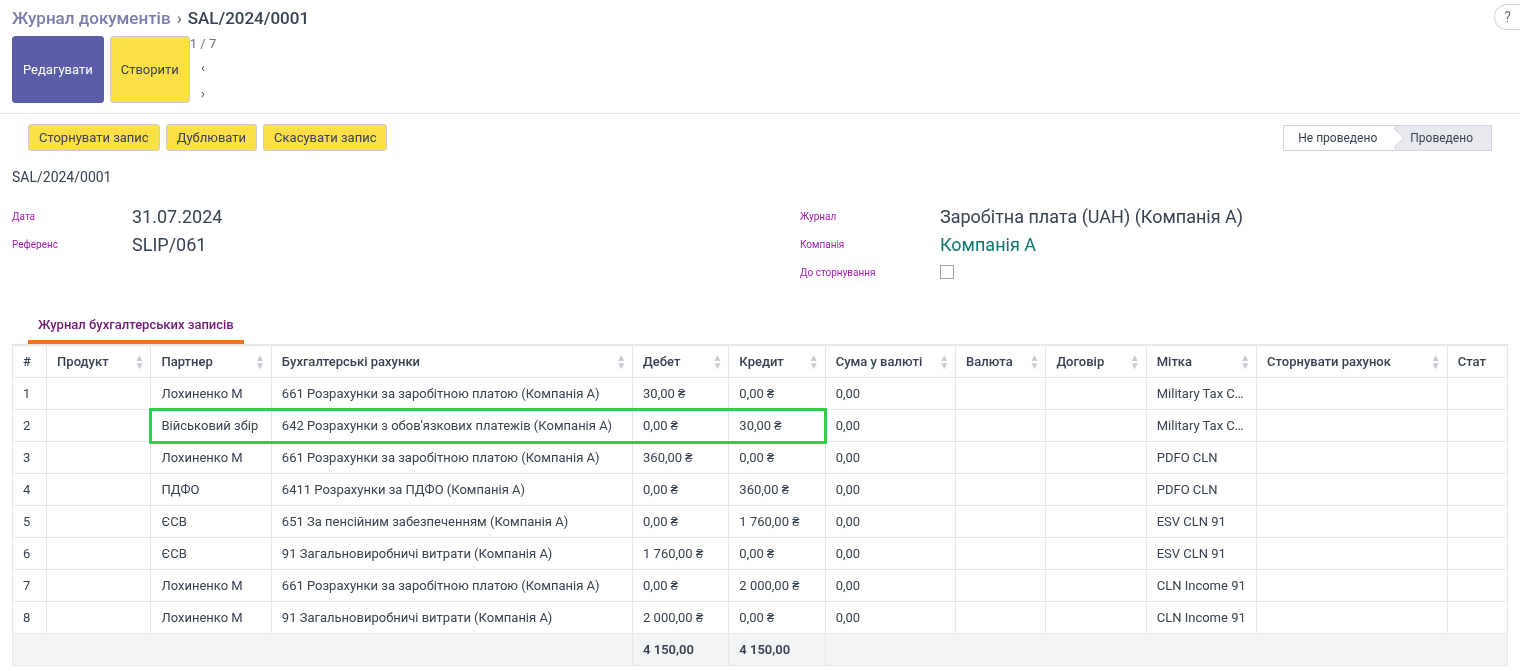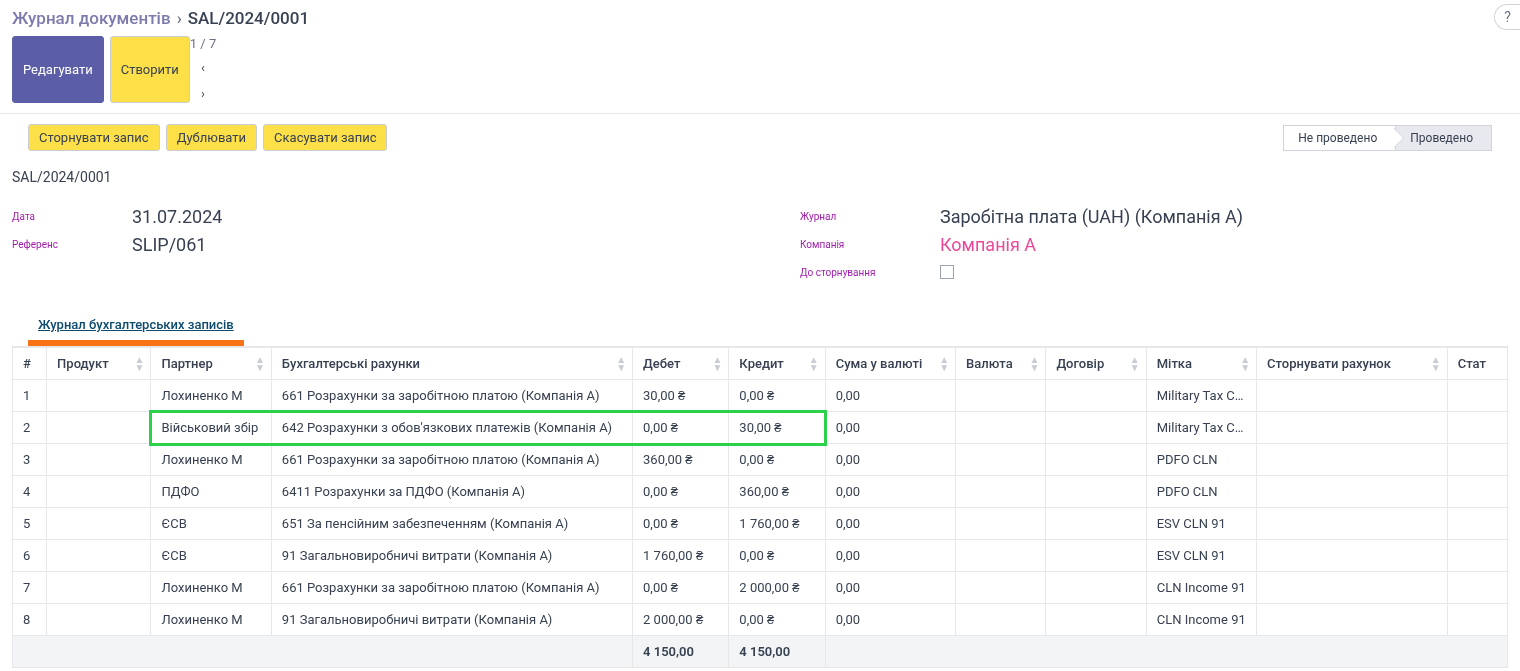--- a/index.html
+++ b/index.html
@@ -35,26 +35,26 @@
   .step:first-child .step-arrow-border { position: absolute; right: -9px; top: 2px; width: 0; height: 0; border-top: 10px solid transparent; border-bottom: 10px solid transparent; border-left: 10px solid #d1d5db; z-index: 1; }
 
   
   .sheet { padding: 6px 12px 12px 12px; }
   .doc-num { color: #374151; font-size: 14px; margin-bottom: 18px; margin-top: 2px; }
   .form-grid { display: flex; gap: 40px; }
   .form-col { flex: 0 0 50%; }
   .form-row { display: flex; align-items: center; min-height: 26px; margin-bottom: 2px; }
   .form-label { width: 120px; color: #a21caf; font-size: 10px; }
   .form-value { color: #374151; font-size: 18px; }
-  .form-value.link { color: #ec4899; }
+  .form-value.link { color: #0f766e; }
   .checkbox { width: 14px; height: 14px; border: 1px solid #9ca3af; display: inline-block; background: #fff; }
 
   
   .tabs { margin-top: 22px; border-bottom: 1px solid #e5e7eb; padding-left: 16px; }
-  .tab { display: inline-block; padding: 8px 10px; color: #0c4a6e; font-size: 13px; border-bottom: 6px solid #f97316; font-weight: 500; text-decoration: underline; }
+  .tab { display: inline-block; padding: 8px 10px; color: #701a75; font-size: 13px; border-bottom: 4px solid #f97316; font-weight: 500; }
 
   
   table.journal { width: 100%; border-collapse: collapse; table-layout: fixed; margin-top: 0; }
   table.journal th, table.journal td { border: 1px solid #e5e7eb; padding: 8px 10px; font-size: 13px; text-align: left; vertical-align: middle; white-space: nowrap; overflow: hidden; text-overflow: ellipsis; }
   table.journal th { background: #fff; color: #374151; font-weight: 500; position: relative; }
   .col-num { width: 34px; text-align: center; }
   .col-product { width: 104px; }
   .col-partner { width: 120px; }
   .col-account { width: 360px; }
   .col-debit, .col-credit { width: 96px; }

